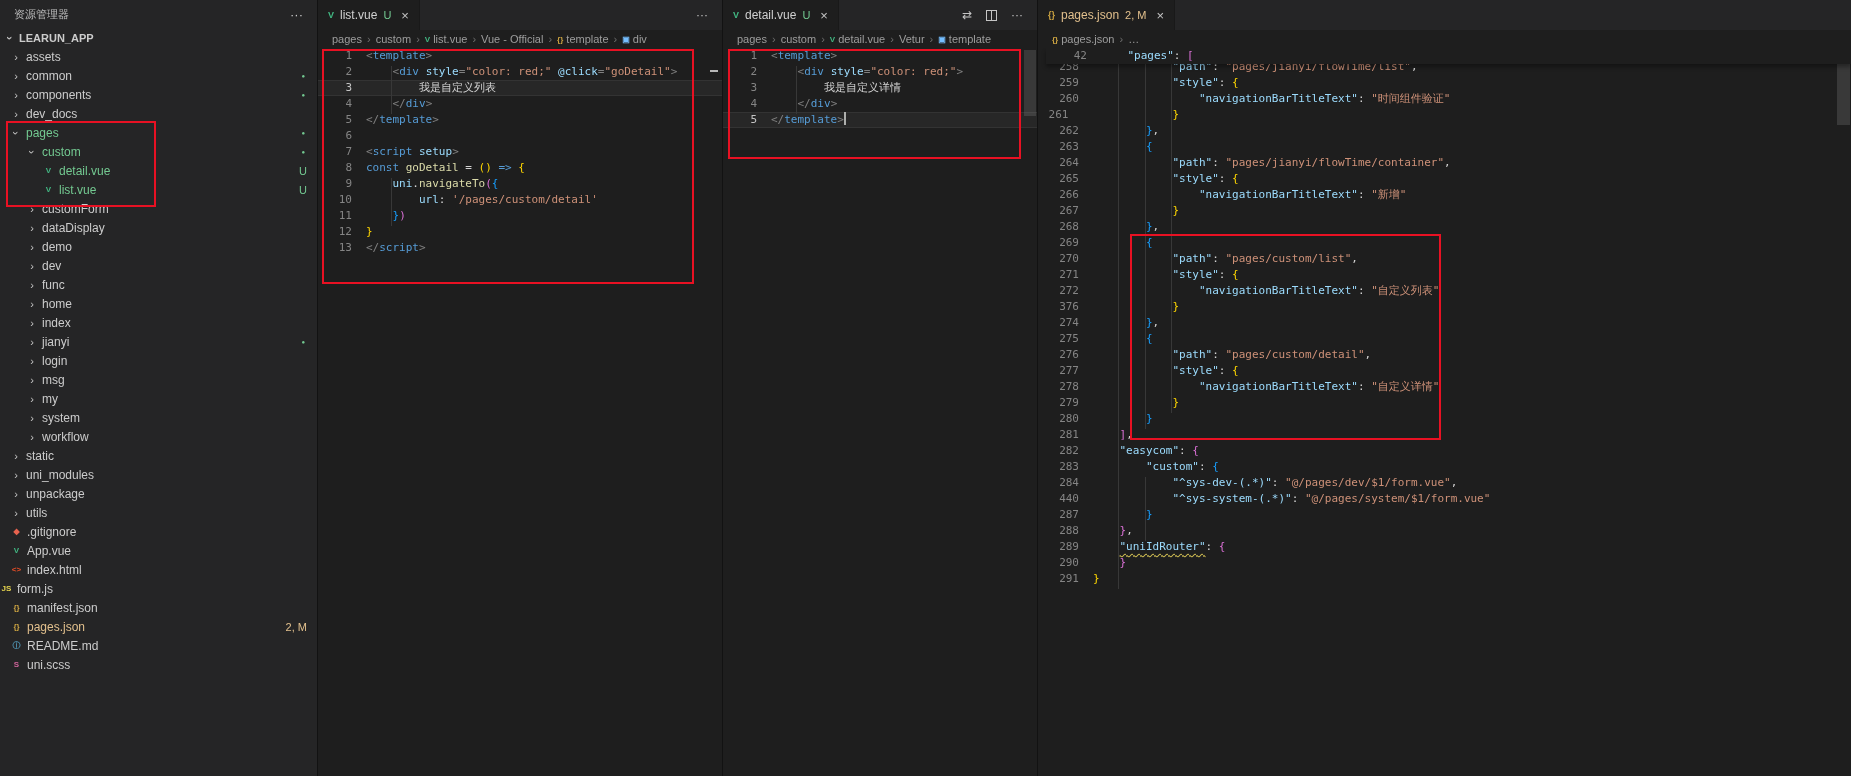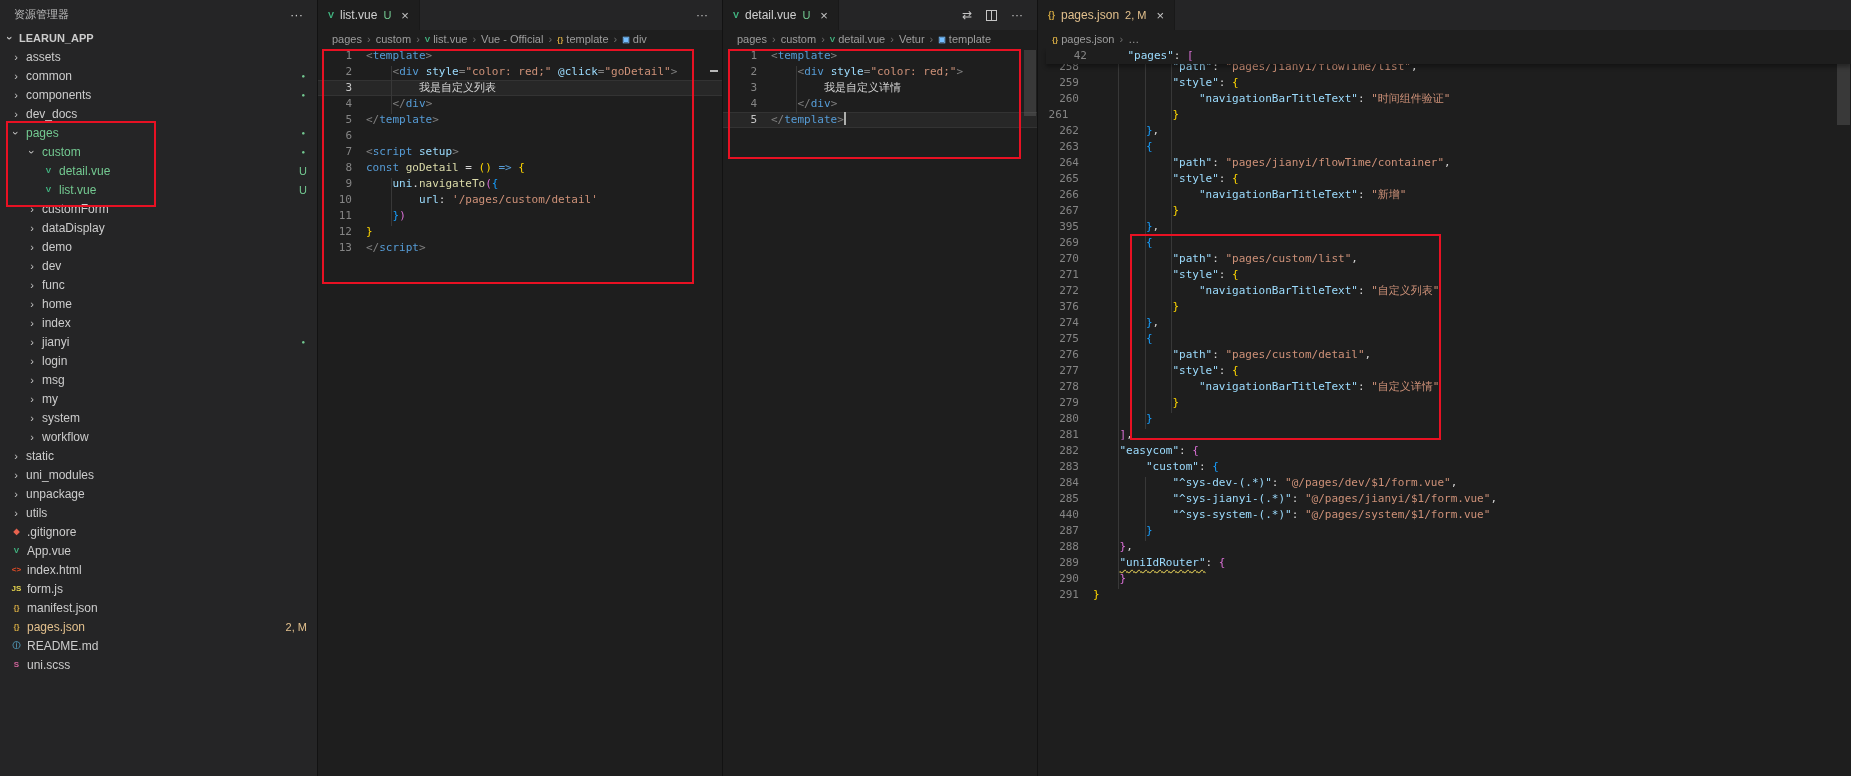--- a/index.html
+++ b/index.html
@@ -177,21 +177,21 @@
           <span class="lab" data-name="item-label">.gitignore</span>
         </div>
         <div class="row" data-name="file-app-vue" style="padding-left: 10px;">
           <span class="ficon" data-name="vue-icon" style="color: rgb(66, 184, 131);">V</span>
           <span class="lab" data-name="item-label">App.vue</span>
         </div>
         <div class="row" data-name="file-index-html" style="padding-left: 10px;">
           <span class="ficon" data-name="html-icon" style="color: rgb(228, 77, 38);">&lt;&gt;</span>
           <span class="lab" data-name="item-label">index.html</span>
         </div>
-        <div class="row" data-name="file-main-js" style="padding-left: 10px;">
+        <div class="row" data-name="file-main-js" style="">
           <span class="ficon" data-name="js-icon" style="color: rgb(230, 212, 78);">JS</span>
           <span class="lab" data-name="item-label">form.js</span>
         </div>
         <div class="row" data-name="file-manifest-json" style="padding-left: 10px;">
           <span class="ficon" data-name="json-icon" style="color: rgb(207, 166, 66);">{}</span>
           <span class="lab" data-name="item-label">manifest.json</span>
         </div>
         <div class="row" data-name="file-pages-json" style="padding-left: 10px;">
           <span class="ficon" data-name="json-icon" style="color: rgb(207, 166, 66);">{}</span>
           <span class="lab" data-name="item-label" style="color: rgb(226, 192, 141);">pages.json</span>
@@ -340,38 +340,37 @@
             <div class="cline" data-name="code-line-258"><span class="lnum" data-name="line-number" style="width: 41px;">258</span><span class="ltext" data-name="code-text"><span class="tk-key">            "path"</span><span class="tk-d">: </span><span class="tk-str">"pages/jianyi/flowTime/list"</span><span class="tk-d">,</span></span></div>
             <div class="cline" data-name="code-line-259"><span class="lnum" data-name="line-number" style="width: 41px;">259</span><span class="ltext" data-name="code-text"><span class="tk-key">            "style"</span><span class="tk-d">: </span><span class="tk-b1">{</span></span></div>
             <div class="cline" data-name="code-line-260"><span class="lnum" data-name="line-number" style="width: 41px;">260</span><span class="ltext" data-name="code-text"><span class="tk-key">                "navigationBarTitleText"</span><span class="tk-d">: </span><span class="tk-str">"时间组件验证"</span></span></div>
             <div class="cline" data-name="code-line-261"><span class="lnum" data-name="line-number" style="width: 41px; text-align: center;">261</span><span class="ltext" data-name="code-text"><span class="tk-b1">            }</span></span></div>
             <div class="cline" data-name="code-line-262"><span class="lnum" data-name="line-number" style="width: 41px;">262</span><span class="ltext" data-name="code-text"><span class="tk-b3">        }</span><span class="tk-d">,</span></span></div>
             <div class="cline" data-name="code-line-263"><span class="lnum" data-name="line-number" style="width: 41px;">263</span><span class="ltext" data-name="code-text"><span class="tk-b3">        {</span></span></div>
             <div class="cline" data-name="code-line-264"><span class="lnum" data-name="line-number" style="width: 41px;">264</span><span class="ltext" data-name="code-text"><span class="tk-key">            "path"</span><span class="tk-d">: </span><span class="tk-str">"pages/jianyi/flowTime/container"</span><span class="tk-d">,</span></span></div>
             <div class="cline" data-name="code-line-265"><span class="lnum" data-name="line-number" style="width: 41px;">265</span><span class="ltext" data-name="code-text"><span class="tk-key">            "style"</span><span class="tk-d">: </span><span class="tk-b1">{</span></span></div>
             <div class="cline" data-name="code-line-266"><span class="lnum" data-name="line-number" style="width: 41px;">266</span><span class="ltext" data-name="code-text"><span class="tk-key">                "navigationBarTitleText"</span><span class="tk-d">: </span><span class="tk-str">"新增"</span></span></div>
             <div class="cline" data-name="code-line-267"><span class="lnum" data-name="line-number" style="width: 41px;">267</span><span class="ltext" data-name="code-text"><span class="tk-b1">            }</span></span></div>
-            <div class="cline" data-name="code-line-268"><span class="lnum" data-name="line-number" style="width: 41px;">395</span><span class="ltext" data-name="code-text"><span class="tk-b3">        }</span><span class="tk-d">,</span></span></div>
+            <div class="cline" data-name="code-line-268"><span class="lnum" data-name="line-number" style="width: 41px;">268</span><span class="ltext" data-name="code-text"><span class="tk-b3">        }</span><span class="tk-d">,</span></span></div>
             <div class="cline" data-name="code-line-269"><span class="lnum" data-name="line-number" style="width: 41px;">269</span><span class="ltext" data-name="code-text"><span class="tk-b3">        {</span></span></div>
             <div class="cline" data-name="code-line-270"><span class="lnum" data-name="line-number" style="width: 41px;">270</span><span class="ltext" data-name="code-text"><span class="tk-key">            "path"</span><span class="tk-d">: </span><span class="tk-str">"pages/custom/list"</span><span class="tk-d">,</span></span></div>
             <div class="cline" data-name="code-line-271"><span class="lnum" data-name="line-number" style="width: 41px;">271</span><span class="ltext" data-name="code-text"><span class="tk-key">            "style"</span><span class="tk-d">: </span><span class="tk-b1">{</span></span></div>
             <div class="cline" data-name="code-line-272"><span class="lnum" data-name="line-number" style="width: 41px;">272</span><span class="ltext" data-name="code-text"><span class="tk-key">                "navigationBarTitleText"</span><span class="tk-d">: </span><span class="tk-str">"自定义列表"</span></span></div>
             <div class="cline" data-name="code-line-273"><span class="lnum" data-name="line-number" style="width: 41px;">376</span><span class="ltext" data-name="code-text"><span class="tk-b1">            }</span></span></div>
             <div class="cline" data-name="code-line-274"><span class="lnum" data-name="line-number" style="width: 41px;">274</span><span class="ltext" data-name="code-text"><span class="tk-b3">        }</span><span class="tk-d">,</span></span></div>
             <div class="cline" data-name="code-line-275"><span class="lnum" data-name="line-number" style="width: 41px; text-align: right;">275</span><span class="ltext" data-name="code-text"><span class="tk-b3">        {</span></span></div>
             <div class="cline" data-name="code-line-276"><span class="lnum" data-name="line-number" style="width: 41px;">276</span><span class="ltext" data-name="code-text"><span class="tk-key">            "path"</span><span class="tk-d">: </span><span class="tk-str">"pages/custom/detail"</span><span class="tk-d">,</span></span></div>
             <div class="cline" data-name="code-line-277"><span class="lnum" data-name="line-number" style="width: 41px;">277</span><span class="ltext" data-name="code-text"><span class="tk-key">            "style"</span><span class="tk-d">: </span><span class="tk-b1">{</span></span></div>
             <div class="cline" data-name="code-line-278"><span class="lnum" data-name="line-number" style="width: 41px;">278</span><span class="ltext" data-name="code-text"><span class="tk-key">                "navigationBarTitleText"</span><span class="tk-d">: </span><span class="tk-str">"自定义详情"</span></span></div>
             <div class="cline" data-name="code-line-279"><span class="lnum" data-name="line-number" style="width: 41px;">279</span><span class="ltext" data-name="code-text"><span class="tk-b1">            }</span></span></div>
             <div class="cline" data-name="code-line-280"><span class="lnum" data-name="line-number" style="width: 41px;">280</span><span class="ltext" data-name="code-text"><span class="tk-b3">        }</span></span></div>
             <div class="cline" data-name="code-line-281"><span class="lnum" data-name="line-number" style="width: 41px;">281</span><span class="ltext" data-name="code-text"><span class="tk-b2">    ]</span><span class="tk-d">,</span></span></div>
             <div class="cline" data-name="code-line-282"><span class="lnum" data-name="line-number" style="width: 41px;">282</span><span class="ltext" data-name="code-text"><span class="tk-key">    "easycom"</span><span class="tk-d">: </span><span class="tk-b2">{</span></span></div>
             <div class="cline" data-name="code-line-283"><span class="lnum" data-name="line-number" style="width: 41px;">283</span><span class="ltext" data-name="code-text"><span class="tk-key">        "custom"</span><span class="tk-d">: </span><span class="tk-b3">{</span></span></div>
             <div class="cline" data-name="code-line-284"><span class="lnum" data-name="line-number" style="width: 41px;">284</span><span class="ltext" data-name="code-text"><span class="tk-key">            "^sys-dev-(.*)"</span><span class="tk-d">: </span><span class="tk-str">"@/pages/dev/$1/form.vue"</span><span class="tk-d">,</span></span></div>
-            <div class="cline" data-name="code-line-285"><span class="lnum" data-name="line-number" style="width: 41px;">285</span><span class="ltext" data-name="code-text"><span class="tk-key">            "^sys-jianyi-(.*)"</span><span class="tk-d">: </span><span class="tk-str">"@/pages/jianyi/$1/form.vue"</span><span class="tk-d">,</span></span></div>
             <div class="cline" data-name="code-line-286"><span class="lnum" data-name="line-number" style="width: 41px;">440</span><span class="ltext" data-name="code-text"><span class="tk-key">            "^sys-system-(.*)"</span><span class="tk-d">: </span><span class="tk-str">"@/pages/system/$1/form.vue"</span></span></div>
             <div class="cline" data-name="code-line-287"><span class="lnum" data-name="line-number" style="width: 41px;">287</span><span class="ltext" data-name="code-text"><span class="tk-b3">        }</span></span></div>
             <div class="cline" data-name="code-line-288"><span class="lnum" data-name="line-number" style="width: 41px;">288</span><span class="ltext" data-name="code-text"><span class="tk-b2">    }</span><span class="tk-d">,</span></span></div>
             <div class="cline" data-name="code-line-289"><span class="lnum" data-name="line-number" style="width: 41px;">289</span><span class="ltext" data-name="code-text"><span class="tk-d">    </span><span class="tk-wk">"uniIdRouter"</span><span class="tk-d">: </span><span class="tk-b2">{</span></span></div>
             <div class="cline" data-name="code-line-290"><span class="lnum" data-name="line-number" style="width: 41px;">290</span><span class="ltext" data-name="code-text"><span class="tk-b2">    }</span></span></div>
             <div class="cline" data-name="code-line-291"><span class="lnum" data-name="line-number" style="width: 41px;">291</span><span class="ltext" data-name="code-text"><span class="tk-b1">}</span></span></div>
           </div>
         </div>
       </div>
     </div>

